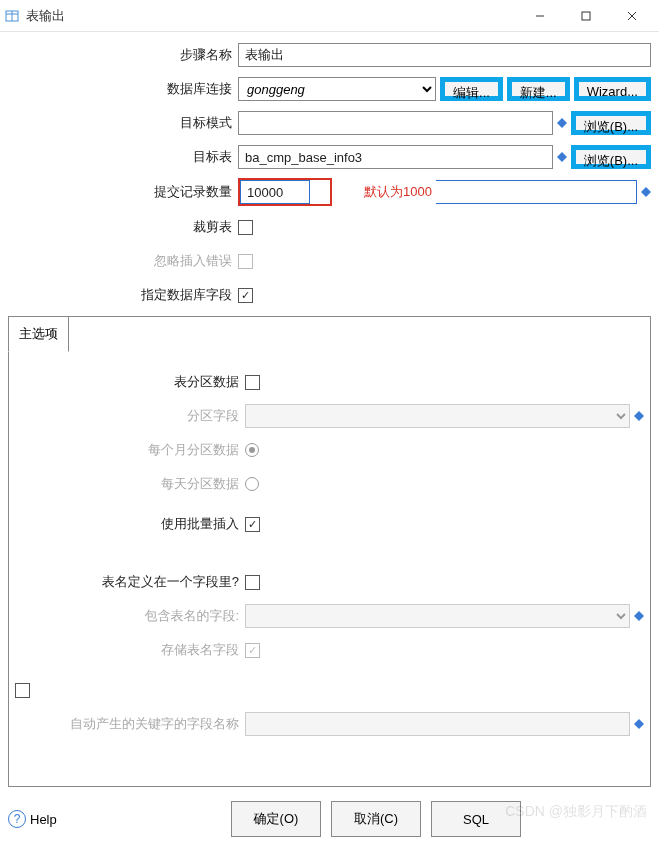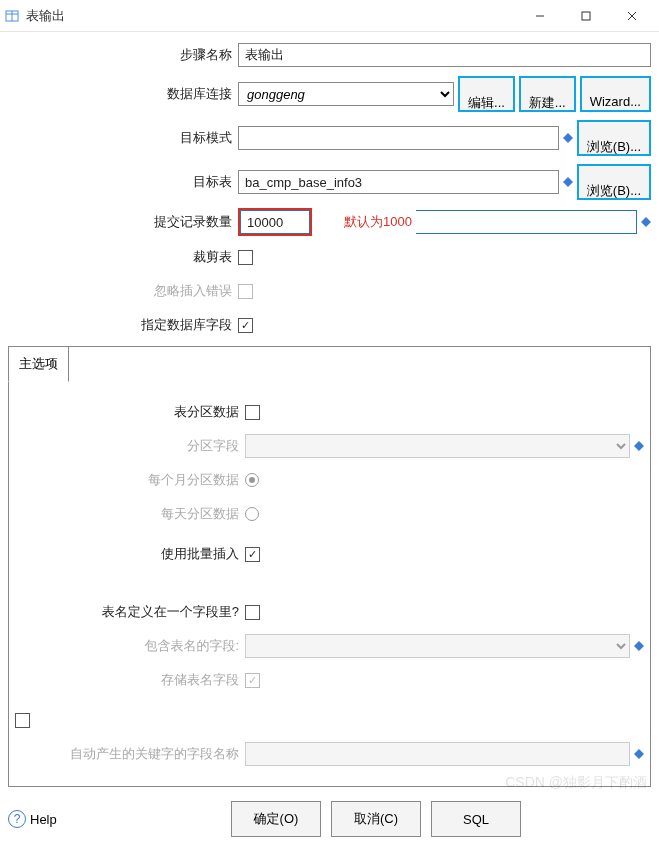--- a/index.html
+++ b/index.html
@@ -10,41 +10,41 @@
 .titlebar .winbtn { width: 46px; height: 30px; display: flex; align-items: center; justify-content: center; color: #333; }
 .content { padding: 10px 8px 0 8px; }
 .row { display: flex; align-items: center; margin-bottom: 8px; min-height: 26px; }
 .label { width: 230px; text-align: right; padding-right: 6px; color: #222; }
 .label.disabled { color: #aaa; }
 .field { flex: 1; display: flex; align-items: center; gap: 4px; }
 input[type=text] { width: 100%; height: 24px; border: 1px solid #888; padding: 0 6px; background: #fff; color: #222; }
 input[type=text].disabled { background: #f5f5f5; color: #999; border-color: #ccc; }
 select { width: 100%; height: 24px; border: 1px solid #888; background: #fff; padding: 0 4px; font-style: italic; }
 select.disabled { background: #f5f5f5; color: #999; border-color: #ccc; }
-.btn { height: 34px; padding: 16px 8px; border: 2px solid #0ea5e9; background: #f4f4f4; cursor: pointer; white-space: nowrap; }
+.btn { height: 24px; padding: 2px 8px; border: 5px solid #0ea5e9; background: #f4f4f4; cursor: pointer; white-space: nowrap; }
 .diamond { width: 10px; height: 10px; color: #3a7bd5; flex-shrink: 0; }
 .chk { width: 15px; height: 15px; border: 1px solid #555; display: inline-flex; align-items: center; justify-content: center; font-size: 11px; color: #222; line-height: 1; }
 .chk.disabled { border-color: #bbb; color: #bbb; }
 .radio { width: 14px; height: 14px; border: 1px solid #999; border-radius: 50%; display: inline-flex; align-items: center; justify-content: center; }
 .radio .dot { width: 6px; height: 6px; border-radius: 50%; background: #999; }
-.commit-box { border: 2px solid #d93025; display: inline-flex; align-items: center; }
+.commit-box { border: 2px solid #d93025; display: inline-flex; align-items: center; padding-right: 20px; }
 .commit-box input { border: 1px solid #2a70c9; width: 70px; }
 .commit-note { color: #d93025; margin-left: 28px; }
 .commit-rest { flex: 1; height: 24px; border-top: 1px solid #2a70c9; border-right: 1px solid #2a70c9; border-bottom: 1px solid #2a70c9; }
 .tabs-area { border: 1px solid #888; margin: 0 8px 8px 8px; flex: 1; display: flex; flex-direction: column; position: relative; }
 .tabrow { display: flex; position: relative; top: -1px; left: -1px; }
 .tab { border: 1px solid #888; padding: 8px 10px; background: #fff; margin-right: -1px; }
 .tab.active { border-top: 1px solid #888; border-bottom: 1px solid #fff; position: relative; z-index: 2; background: #fff; }
 .tabbody { padding: 16px 6px 6px 6px; flex: 1; }
 .footer { display: flex; align-items: center; padding: 6px 8px 8px 8px; gap: 10px; }
 .footer .help { display: flex; align-items: center; gap: 4px; }
 .footer .qmark { width: 18px; height: 18px; border: 1px solid #3a7bd5; border-radius: 50%; color: #3a7bd5; display: flex; align-items: center; justify-content: center; font-size: 12px; }
 .footer .spacer { flex: 1; }
 .footer .fbtn { width: 90px; height: 36px; border: 1px solid #888; background: #f4f4f4; cursor: pointer; text-align: center; }
-.watermark { position: absolute; right: 12px; bottom: 53px; color: rgba(0,0,0,0.12); font-size: 14px; pointer-events: none; }
+.watermark { position: absolute; right: 12px; bottom: 24px; color: rgba(0,0,0,0.12); font-size: 14px; pointer-events: none; }
 </style>
 </head>
 <body>
 
 <div class="titlebar">
   <svg class="icon" viewBox="0 0 16 16">
       <rect x="2" y="3" width="12" height="10" fill="none" stroke="currentColor"></rect>
       <line x1="2" y1="6" x2="14" y2="6" stroke="currentColor"></line>
       <line x1="8" y1="3" x2="8" y2="13" stroke="currentColor"></line>
     </svg>

